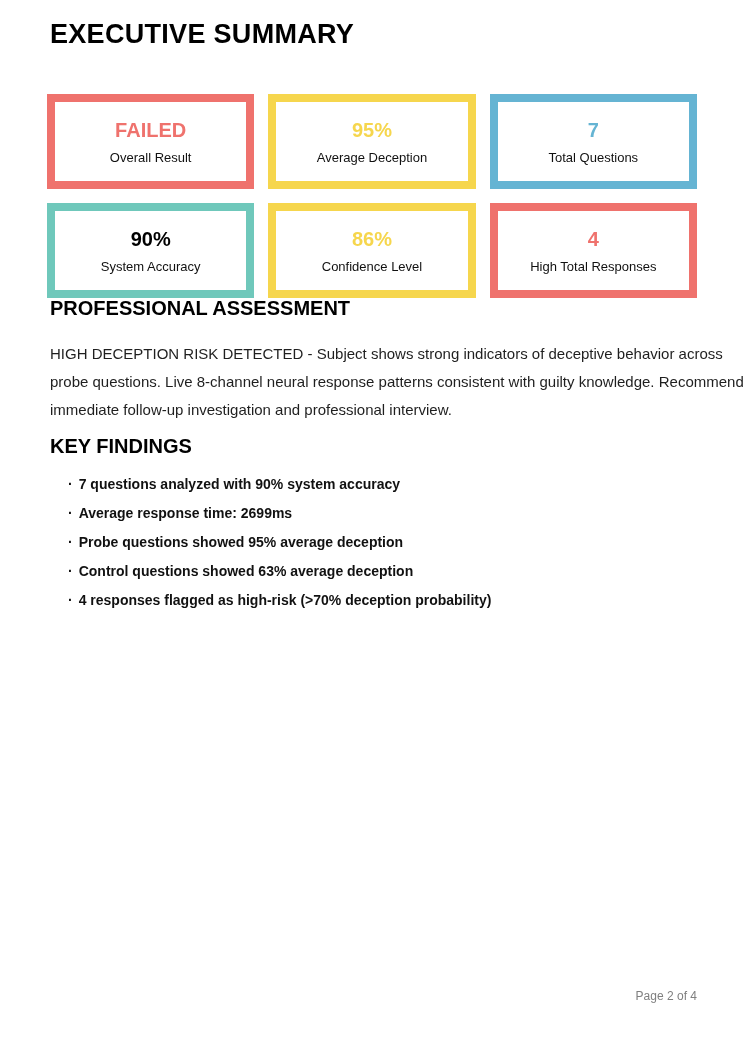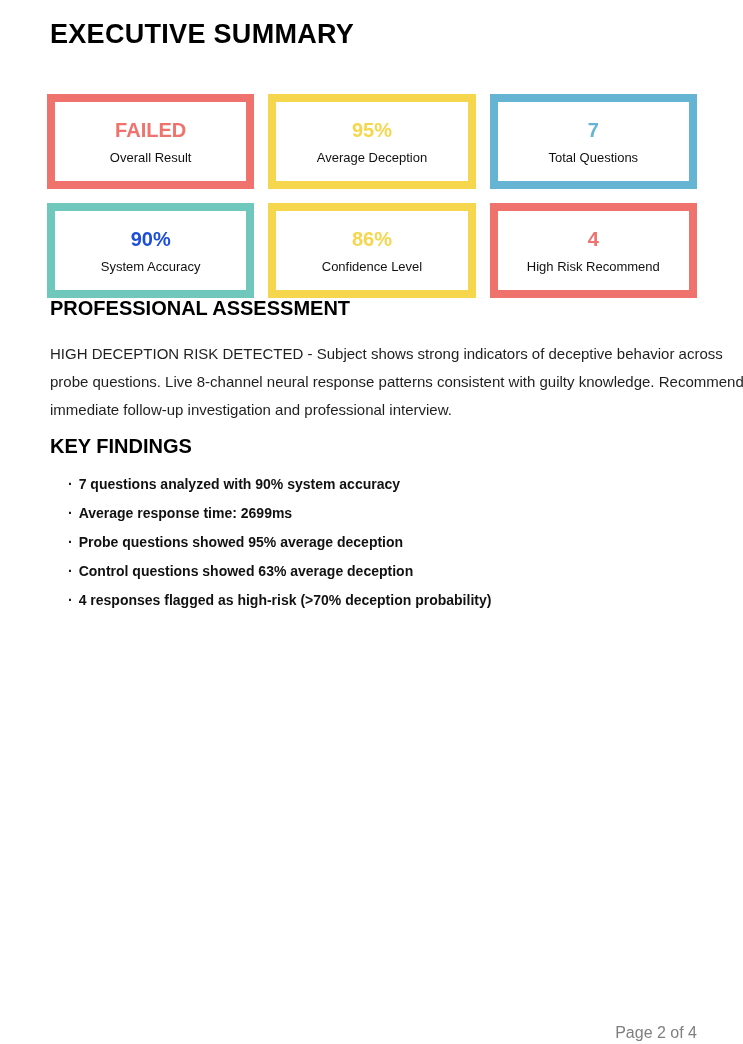--- a/index.html
+++ b/index.html
@@ -85,23 +85,23 @@
     white-space: nowrap;
   }
   .bullet-marker {
     display: inline-block;
     margin-right: 6px;
     font-weight: bold;
   }
 
   .page-footer {
     position: absolute;
-    top: 1026px;
+    top: 989px;
     right: 46px;
-    font-size: 16px;
+    font-size: 12px;
     color: #7f7f7f;
     line-height: 14px;
   }
 </style>
 </head>
 <body>
 
 <div class="content">
 
   <h1 class="doc-title">EXECUTIVE SUMMARY</h1>
@@ -113,30 +113,30 @@
     </div>
     <div class="stat-card" style="border-color: rgb(246, 214, 77);">
       <div class="stat-value" style="color: rgb(246, 214, 77);">95%</div>
       <div class="stat-label">Average Deception</div>
     </div>
     <div class="stat-card" style="border-color: rgb(101, 180, 211);">
       <div class="stat-value" style="color: rgb(101, 180, 211);">7</div>
       <div class="stat-label">Total Questions</div>
     </div>
     <div class="stat-card" style="border-color: rgb(111, 200, 187);">
-      <div class="stat-value" style="color: #1d4ed8;">90%</div>
+      <div class="stat-value" style="color: #000000;">90%</div>
       <div class="stat-label">System Accuracy</div>
     </div>
     <div class="stat-card" style="border-color: rgb(246, 214, 77);">
       <div class="stat-value" style="color: rgb(246, 214, 77);">86%</div>
       <div class="stat-label">Confidence Level</div>
     </div>
     <div class="stat-card" style="border-color: rgb(239, 114, 109);">
       <div class="stat-value" style="color: rgb(239, 114, 109);">4</div>
-      <div class="stat-label">High Risk Recommend</div>
+      <div class="stat-label">High Total Responses</div>
     </div>
   </div>
 
   <h2 class="section-heading heading-assessment">PROFESSIONAL ASSESSMENT</h2>
 
   <div class="assessment-paragraph">
     <span class="assessment-line">HIGH DECEPTION RISK DETECTED - Subject shows strong indicators of deceptive behavior across</span>
     <span class="assessment-line">probe questions. Live 8-channel neural response patterns consistent with guilty knowledge. Recommend</span>
     <span class="assessment-line">immediate follow-up investigation and professional interview.</span>
   </div>

